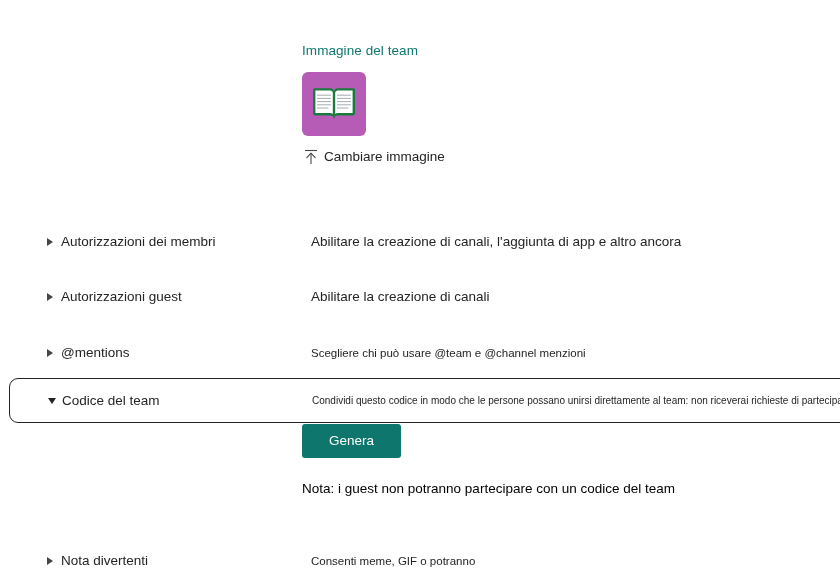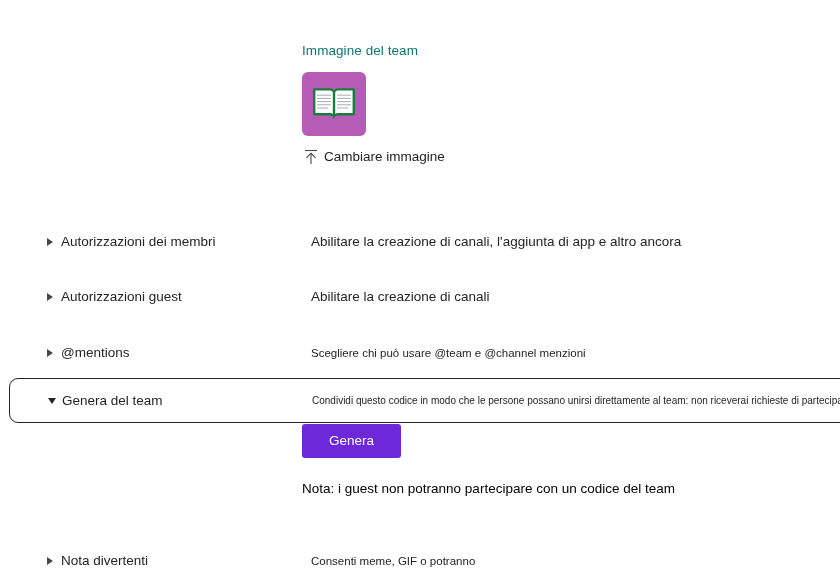--- a/index.html
+++ b/index.html
@@ -136,21 +136,21 @@
   .code-content {
     position: absolute;
     left: 302px;
     top: 424px;
     width: 500px;
   }
   .generate-btn {
     display: block;
     width: 99px;
     height: 34px;
-    background: #6d28d9;
+    background: #0f766e;
     color: #ffffff;
     border: none;
     border-radius: 3px;
     font-family: "Liberation Sans", sans-serif;
     font-size: 13.5px;
     line-height: 34px;
     text-align: center;
     padding: 0;
     cursor: pointer;
   }
@@ -226,21 +226,21 @@
     <div class="row-left">
       <span class="tri tri-right"></span>
       <span class="row-label">@mentions</span>
     </div>
     <div class="row-desc small">Scegliere chi può usare @team e @channel menzioni</div>
   </div>
 
   <div class="row focused" style="top:378px">
     <div class="row-left">
       <span class="tri tri-down"></span>
-      <span class="row-label">Genera del team</span>
+      <span class="row-label">Codice del team</span>
     </div>
     <div class="row-desc tiny">Condividi questo codice in modo che le persone possano unirsi direttamente al team: non riceverai richieste di partecipazione</div>
   </div>
 
   <div class="code-content">
     <button class="generate-btn">Genera</button>
     <div class="note">Nota: i guest non potranno partecipare con un codice del team</div>
   </div>
 
   <div class="row" style="top:540px">

